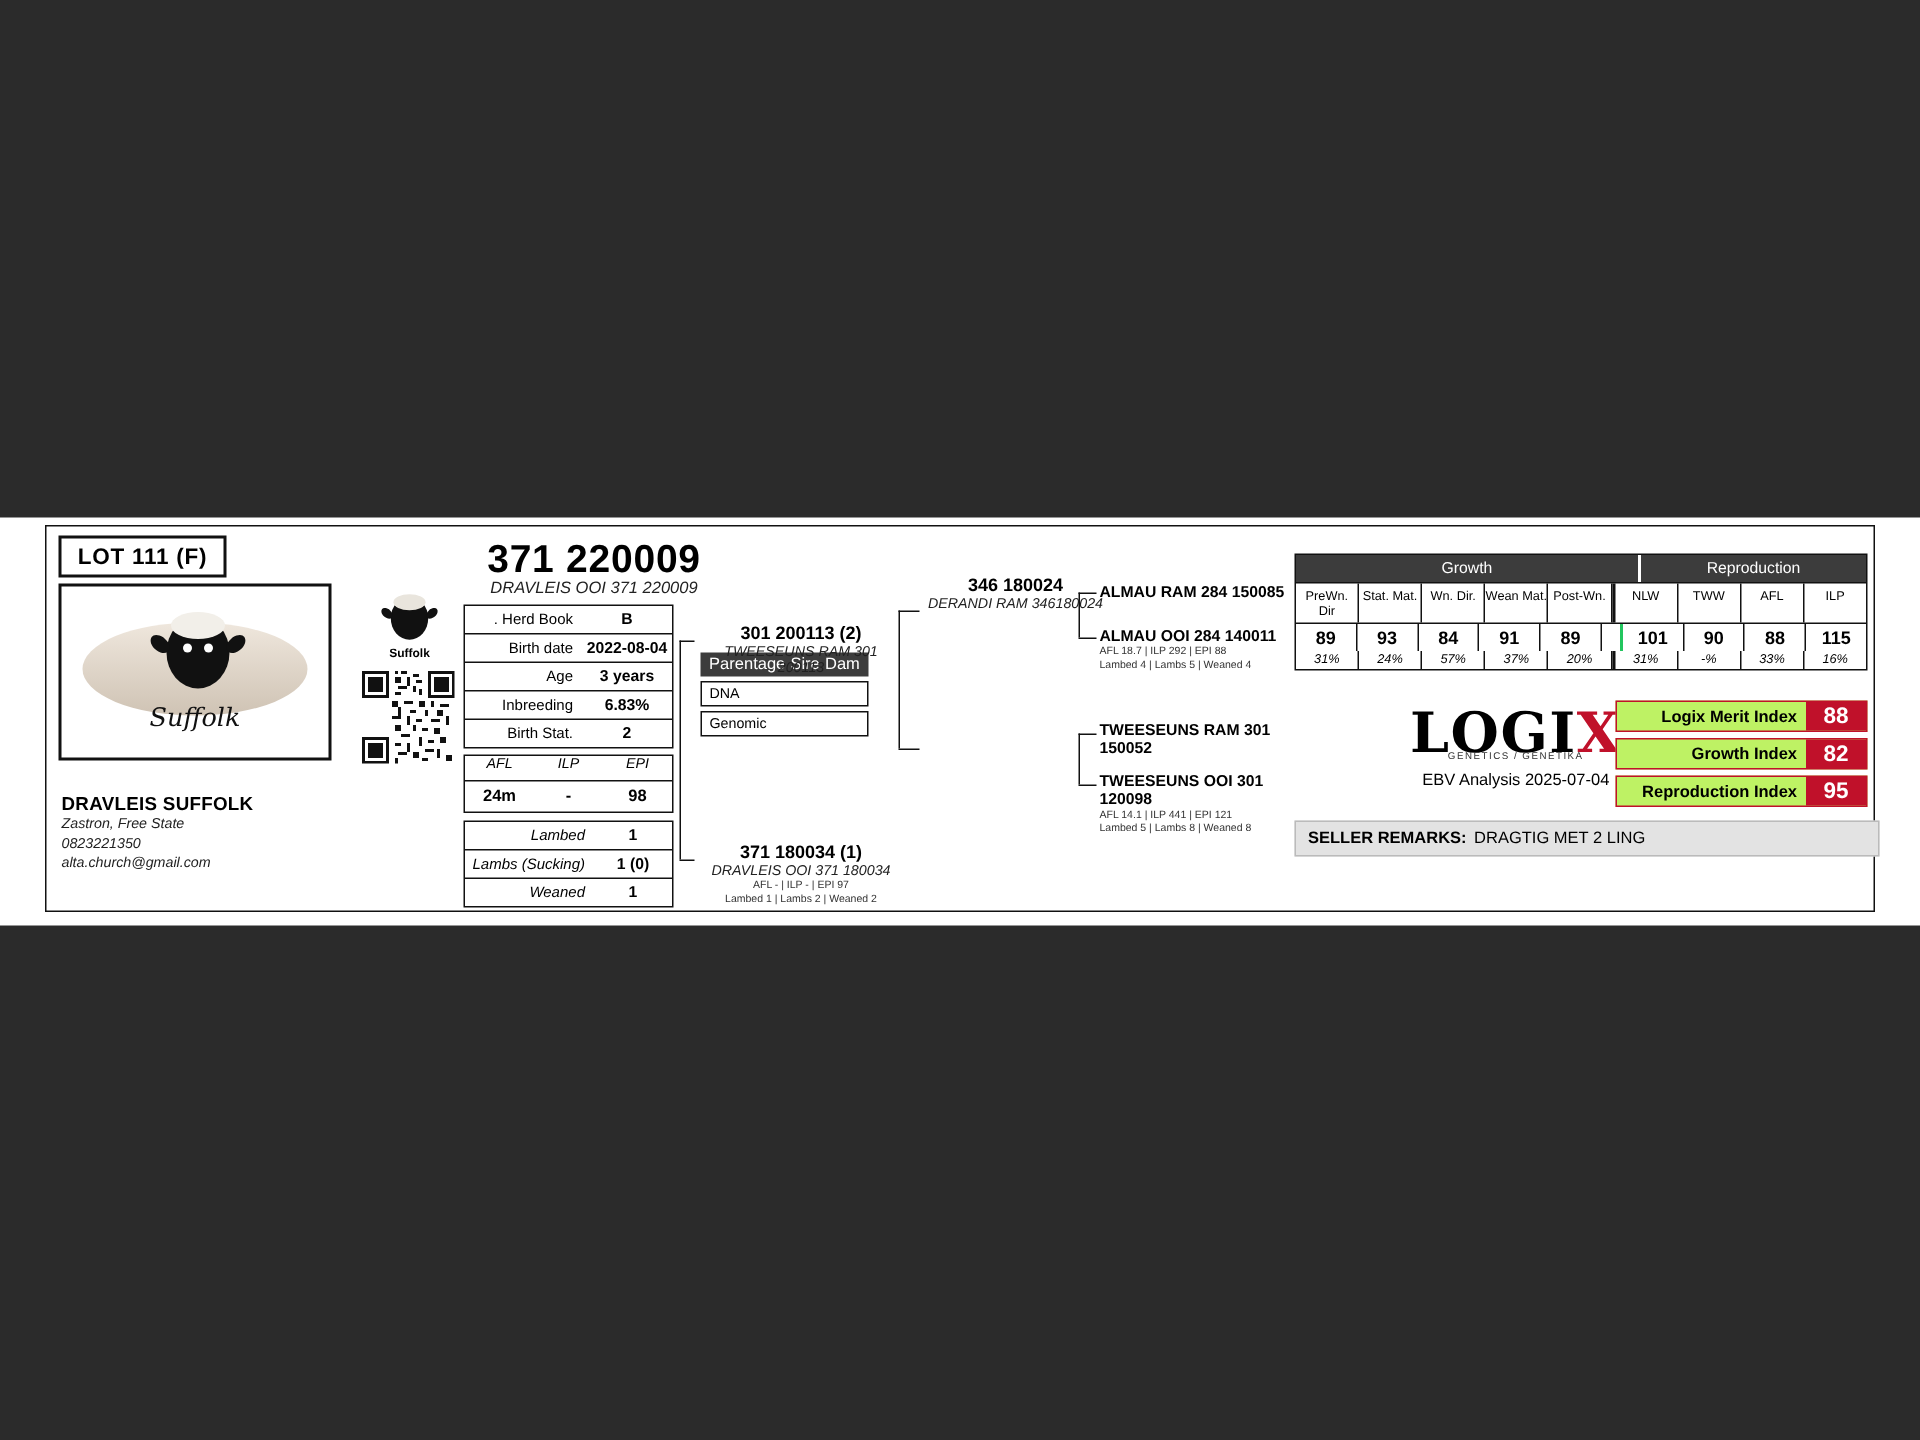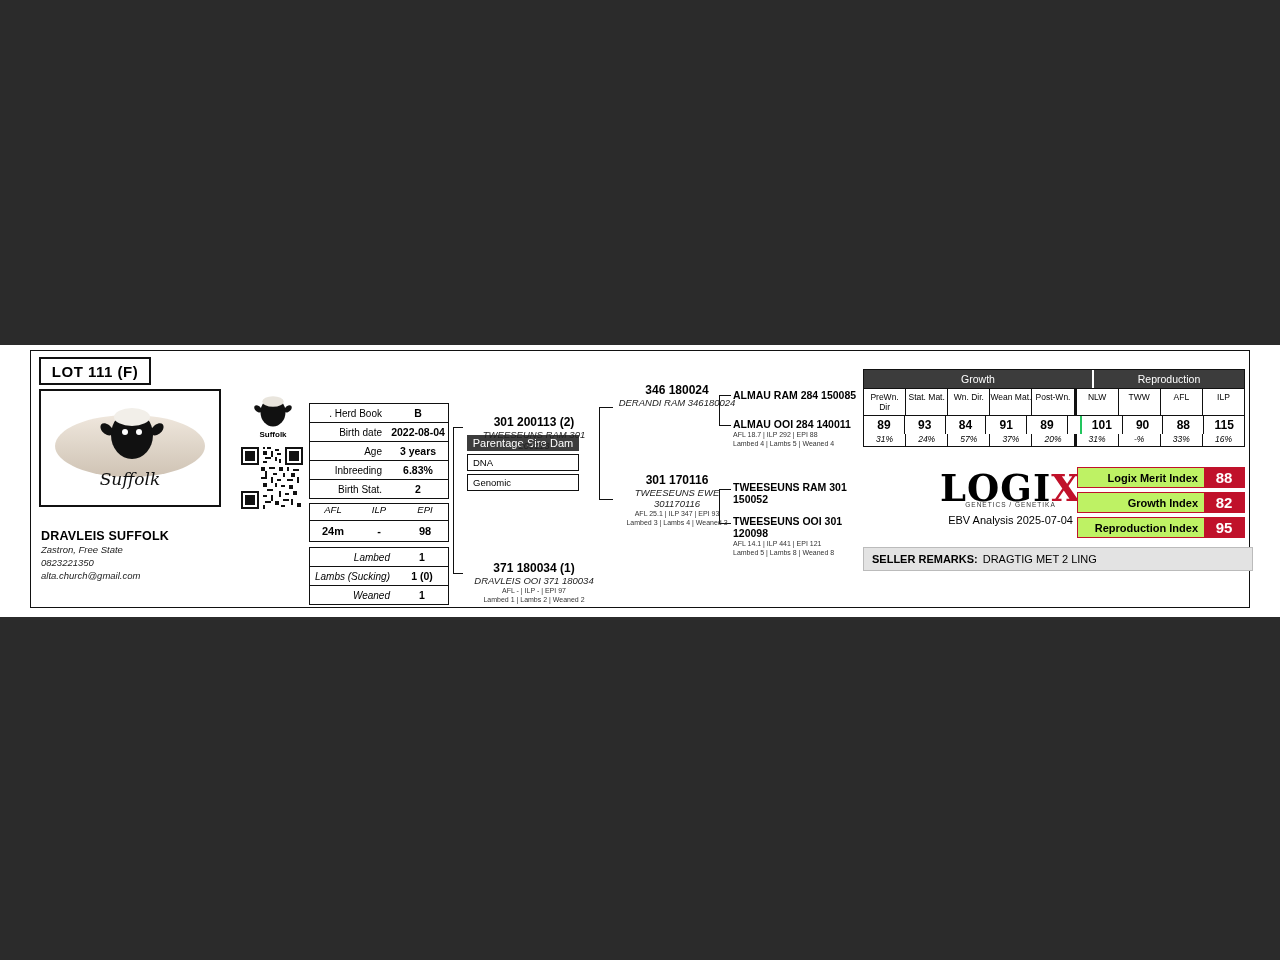--- a/index.html
+++ b/index.html
@@ -194,20 +194,24 @@
           <rect x="21" y="26" width="3" height="1"></rect>
           <rect x="25" y="26" width="1" height="3"></rect>
         <rect x="12" y="27" width="3" height="1"></rect>
           <rect x="17" y="27" width="2" height="2"></rect>
           <rect x="28" y="28" width="2" height="2"></rect>
         <rect x="11" y="29" width="1" height="2"></rect>
           <rect x="20" y="29" width="2" height="1"></rect>
       </g>
     </svg>
 
+    <div class="title">
+      <div class="tag">371 220009</div>
+      <div class="sub">DRAVLEIS OOI 371 220009</div>
+    </div>
 
     <div class="info">
       <div class="row">
         <div class="k">.  Herd Book</div>
         <div class="v">B</div>
       </div>
       <div class="row">
         <div class="k">Birth date</div>
         <div class="v">2022-08-04</div>
       </div>
@@ -293,26 +297,20 @@
 
       <div class="nd" style="left:282px; top:8px; width:140px;">
         <div class="g1">ALMAU RAM 284 150085</div>
       </div>
       <div class="nd" style="left:282px; top:37px; width:140px;">
         <div class="g1">ALMAU OOI 284 140011</div>
         <div class="n3">AFL 18.7 | ILP 292 | EPI 88</div>
         <div class="n3">Lambed 4 | Lambs 5 | Weaned 4</div>
       </div>
 
-      <div class="nd" style="left:162px; top:92px; width:128px; text-align:center;">
-        <div class="n1">301 170116</div>
-        <div class="n2">TWEESEUNS EWE 301170116</div>
-        <div class="n3">AFL 25.1 | ILP 347 | EPI 93</div>
-        <div class="n3">Lambed 3 | Lambs 4 | Weaned 3</div>
-      </div>
       <div class="nd" style="left:282px; top:100px; width:140px;">
         <div class="g1">TWEESEUNS RAM 301 150052</div>
       </div>
       <div class="nd" style="left:282px; top:134px; width:140px;">
         <div class="g1">TWEESEUNS OOI 301 120098</div>
         <div class="n3">AFL 14.1 | ILP 441 | EPI 121</div>
         <div class="n3">Lambed 5 | Lambs 8 | Weaned 8</div>
       </div>
 
       <div class="nd" style="left:16px; top:180px; width:134px; text-align:center;">

